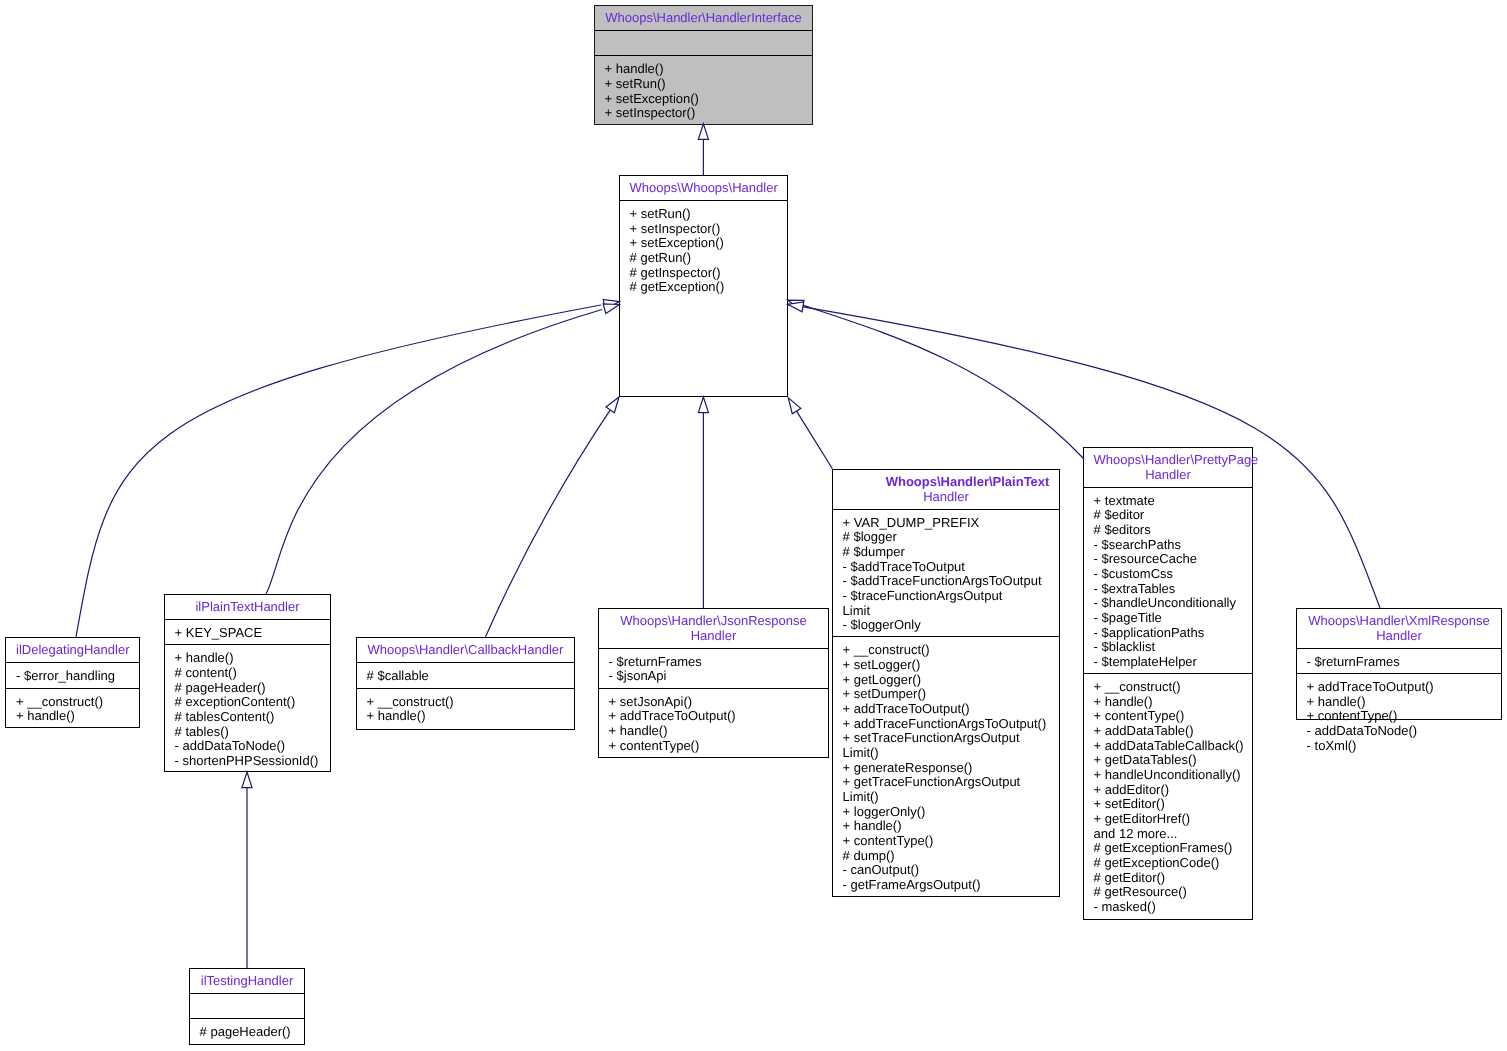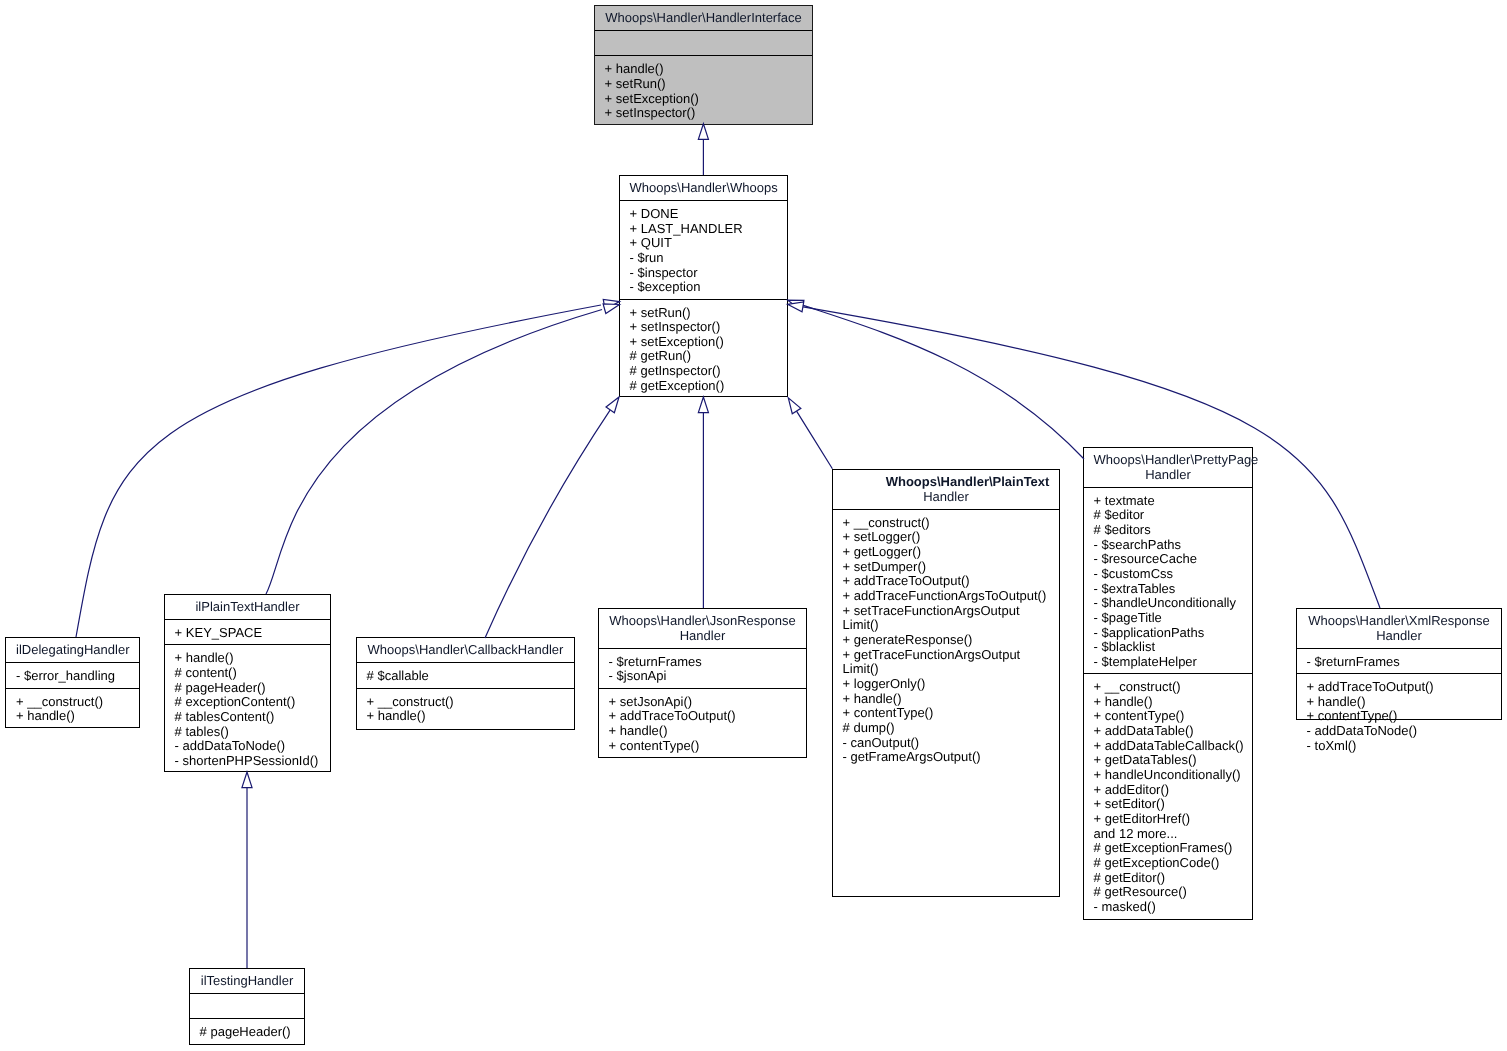--- a/index.html
+++ b/index.html
@@ -8,21 +8,21 @@
        font-family:"Liberation Sans",sans-serif;
        -webkit-font-smoothing:antialiased;
        text-rendering:geometricPrecision;}
   #canvas{position:relative;width:1507px;height:1051px;background:#fff;transform:translateZ(0);will-change:transform;}
   svg.edges{position:absolute;left:0;top:0;width:1507px;height:1051px;z-index:5;pointer-events:none;}
   .node{position:absolute;box-sizing:border-box;border:1px solid #000;background:#fff;}
   .node.hl{background:#bfbfbf;border-color:#1a1a1a;}
   .sec{box-sizing:border-box;}
   .sec.div{border-top:1px solid #000;}
   .node.hl .sec.div{border-top-color:#000;}
-  .title{text-align:center;font-size:13px;line-height:14.66px;color:#0f172a;
+  .title{text-align:center;font-size:13px;line-height:14.66px;color:#6d28d9;
          padding:5.2px 9.6px 4.28px 9.6px;}
   .rows{padding:6px 0 3.48px 0;}
   .row{font-size:13px;line-height:14.66px;color:#000;white-space:pre;padding-left:9.6px;}
   .rows.empty{height:25.3px;padding:0;}
 </style>
 </head>
 <body>
 
 <div id="canvas">
   <svg class="edges" viewBox="0 0 1507 1051">
@@ -70,29 +70,21 @@
       <div class="sec div rows empty"></div>
       <div class="sec div rows">
         <div class="row">+ handle()</div>
         <div class="row">+ setRun()</div>
         <div class="row">+ setException()</div>
         <div class="row">+ setInspector()</div>
       </div>
     </div>
     <div class="node" style="left: 619px; top: 175px; width: 169px; height: 222px;">
       <div class="sec title">
-        <div class="tline">Whoops\Handler\Whoops</div>
-      </div>
-      <div class="sec div rows">
-        <div class="row">+ DONE</div>
-        <div class="row">+ LAST_HANDLER</div>
-        <div class="row">+ QUIT</div>
-        <div class="row">- $run</div>
-        <div class="row">- $inspector</div>
-        <div class="row">- $exception</div>
+        <div class="tline">Whoops\Whoops\Handler</div>
       </div>
       <div class="sec div rows">
         <div class="row">+ setRun()</div>
         <div class="row">+ setInspector()</div>
         <div class="row">+ setException()</div>
         <div class="row"># getRun()</div>
         <div class="row"># getInspector()</div>
         <div class="row"># getException()</div>
       </div>
     </div>
@@ -131,40 +123,50 @@
         <div class="tline">Whoops\Handler\CallbackHandler</div>
       </div>
       <div class="sec div rows">
         <div class="row"># $callable</div>
       </div>
       <div class="sec div rows">
         <div class="row">+ __construct()</div>
         <div class="row">+ handle()</div>
       </div>
     </div>
-    <div class="node" style="left: 598px; top: 608px; width: 209px; height: 150px;">
+    <div class="node" style="left: 598px; top: 608px; width: 231px; height: 150px;">
       <div class="sec title">
         <div class="tline">Whoops\Handler\JsonResponse</div>
         <div class="tline">Handler</div>
       </div>
       <div class="sec div rows">
         <div class="row">- $returnFrames</div>
         <div class="row">- $jsonApi</div>
       </div>
       <div class="sec div rows">
         <div class="row">+ setJsonApi()</div>
         <div class="row">+ addTraceToOutput()</div>
         <div class="row">+ handle()</div>
         <div class="row">+ contentType()</div>
       </div>
     </div>
     <div class="node" style="left: 832px; top: 469px; width: 228px; height: 428px;">
       <div class="sec title">
         <div class="tline" style="text-align: right; font-weight: bold;">Whoops\Handler\PlainText</div>
         <div class="tline" style="text-align: center;">Handler</div>
+      </div>
+      <div class="sec div rows">
+        <div class="row">+ VAR_DUMP_PREFIX</div>
+        <div class="row"># $logger</div>
+        <div class="row"># $dumper</div>
+        <div class="row">- $addTraceToOutput</div>
+        <div class="row">- $addTraceFunctionArgsToOutput</div>
+        <div class="row">- $traceFunctionArgsOutput</div>
+        <div class="row">Limit</div>
+        <div class="row">- $loggerOnly</div>
       </div>
       <div class="sec div rows">
         <div class="row">+ __construct()</div>
         <div class="row">+ setLogger()</div>
         <div class="row">+ getLogger()</div>
         <div class="row">+ setDumper()</div>
         <div class="row">+ addTraceToOutput()</div>
         <div class="row">+ addTraceFunctionArgsToOutput()</div>
         <div class="row">+ setTraceFunctionArgsOutput</div>
         <div class="row">Limit()</div>

